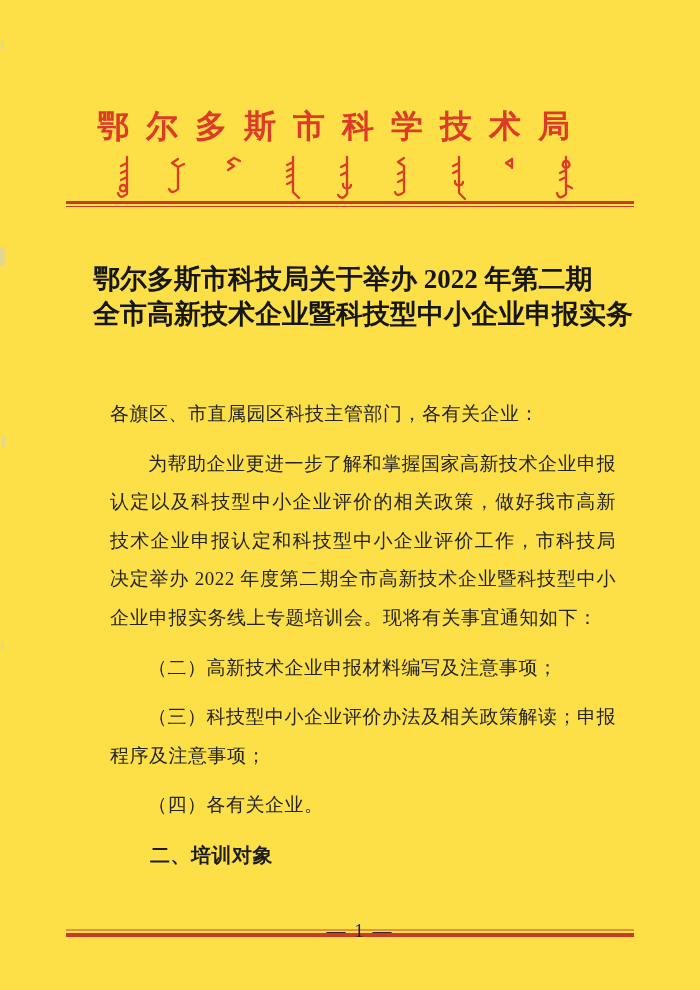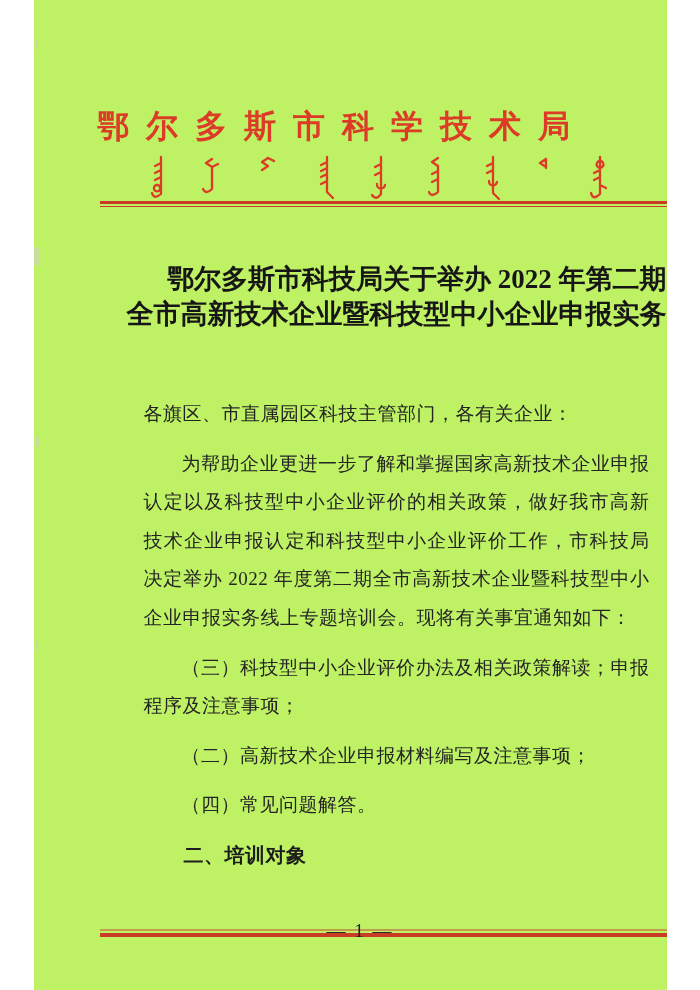--- a/index.html
+++ b/index.html
@@ -1,21 +1,21 @@
 <!DOCTYPE html>
 <html lang="zh"><head>
 <meta charset="utf-8">
 <style>
   html, body { margin: 0; padding: 0; background: #ffffff; }
   .page {
     position: relative;
-    width: 633px;
+    width: 700px;
     height: 990px;
     margin: 0 auto;
-    background: #bef264;
+    background: #fde047;
     overflow: hidden;
     font-family: "Liberation Serif", "DejaVu Serif", serif;
     color: #262626;
   }
 
   
   .agency-name {
     position: absolute;
     top: 108px; left: 0; right: 0;
     text-align: center;
@@ -42,21 +42,21 @@
     position: absolute;
     top: 206px; left: 66px; width: 568px; height: 1.2px;
     background: #cb3a26;
   }
 
   
   .doc-title {
     position: absolute;
     top: 262px; left: 93px; width: 540px;
     margin: 0;
-    text-align: right;
+    text-align: left;
     font-family: "Liberation Serif", "DejaVu Serif", serif;
     font-weight: 700;
     font-size: 27px;
     line-height: 35px;
     color: #161616;
   }
   .doc-title .tline { white-space: nowrap; }
 
   
   .doc-body {
@@ -142,23 +142,23 @@
   <div class="sep-top-thin"></div>
 
   <h1 class="doc-title">
     <div class="tline">鄂尔多斯市科技局关于举办 2022 年第二期</div>
     <div class="tline">全市高新技术企业暨科技型中小企业申报实务</div>
   </h1>
 
   <div class="doc-body">
     <p class="salutation">各旗区、市直属园区科技主管部门，各有关企业：</p>
     <p class="para">为帮助企业更进一步了解和掌握国家高新技术企业申报认定以及科技型中小企业评价的相关政策，做好我市高新技术企业申报认定和科技型中小企业评价工作，市科技局决定举办 2022 年度第二期全市高新技术企业暨科技型中小企业申报实务线上专题培训会。现将有关事宜通知如下：</p>
+    <p class="item">（二）高新技术企业申报材料编写及注意事项；</p>
     <p class="item">（三）科技型中小企业评价办法及相关政策解读；申报程序及注意事项；</p>
-    <p class="item">（二）高新技术企业申报材料编写及注意事项；</p>
-    <p class="item">（四）常见问题解答。</p>
+    <p class="item">（四）各有关企业。</p>
     <p class="heading">二、培训对象</p>
   </div>
 
   <div class="foot-line-thin"></div>
   <div class="foot-line-thick"></div>
   <div class="page-number">— 1 —</div>
 
 </div>
 
 </body></html>

